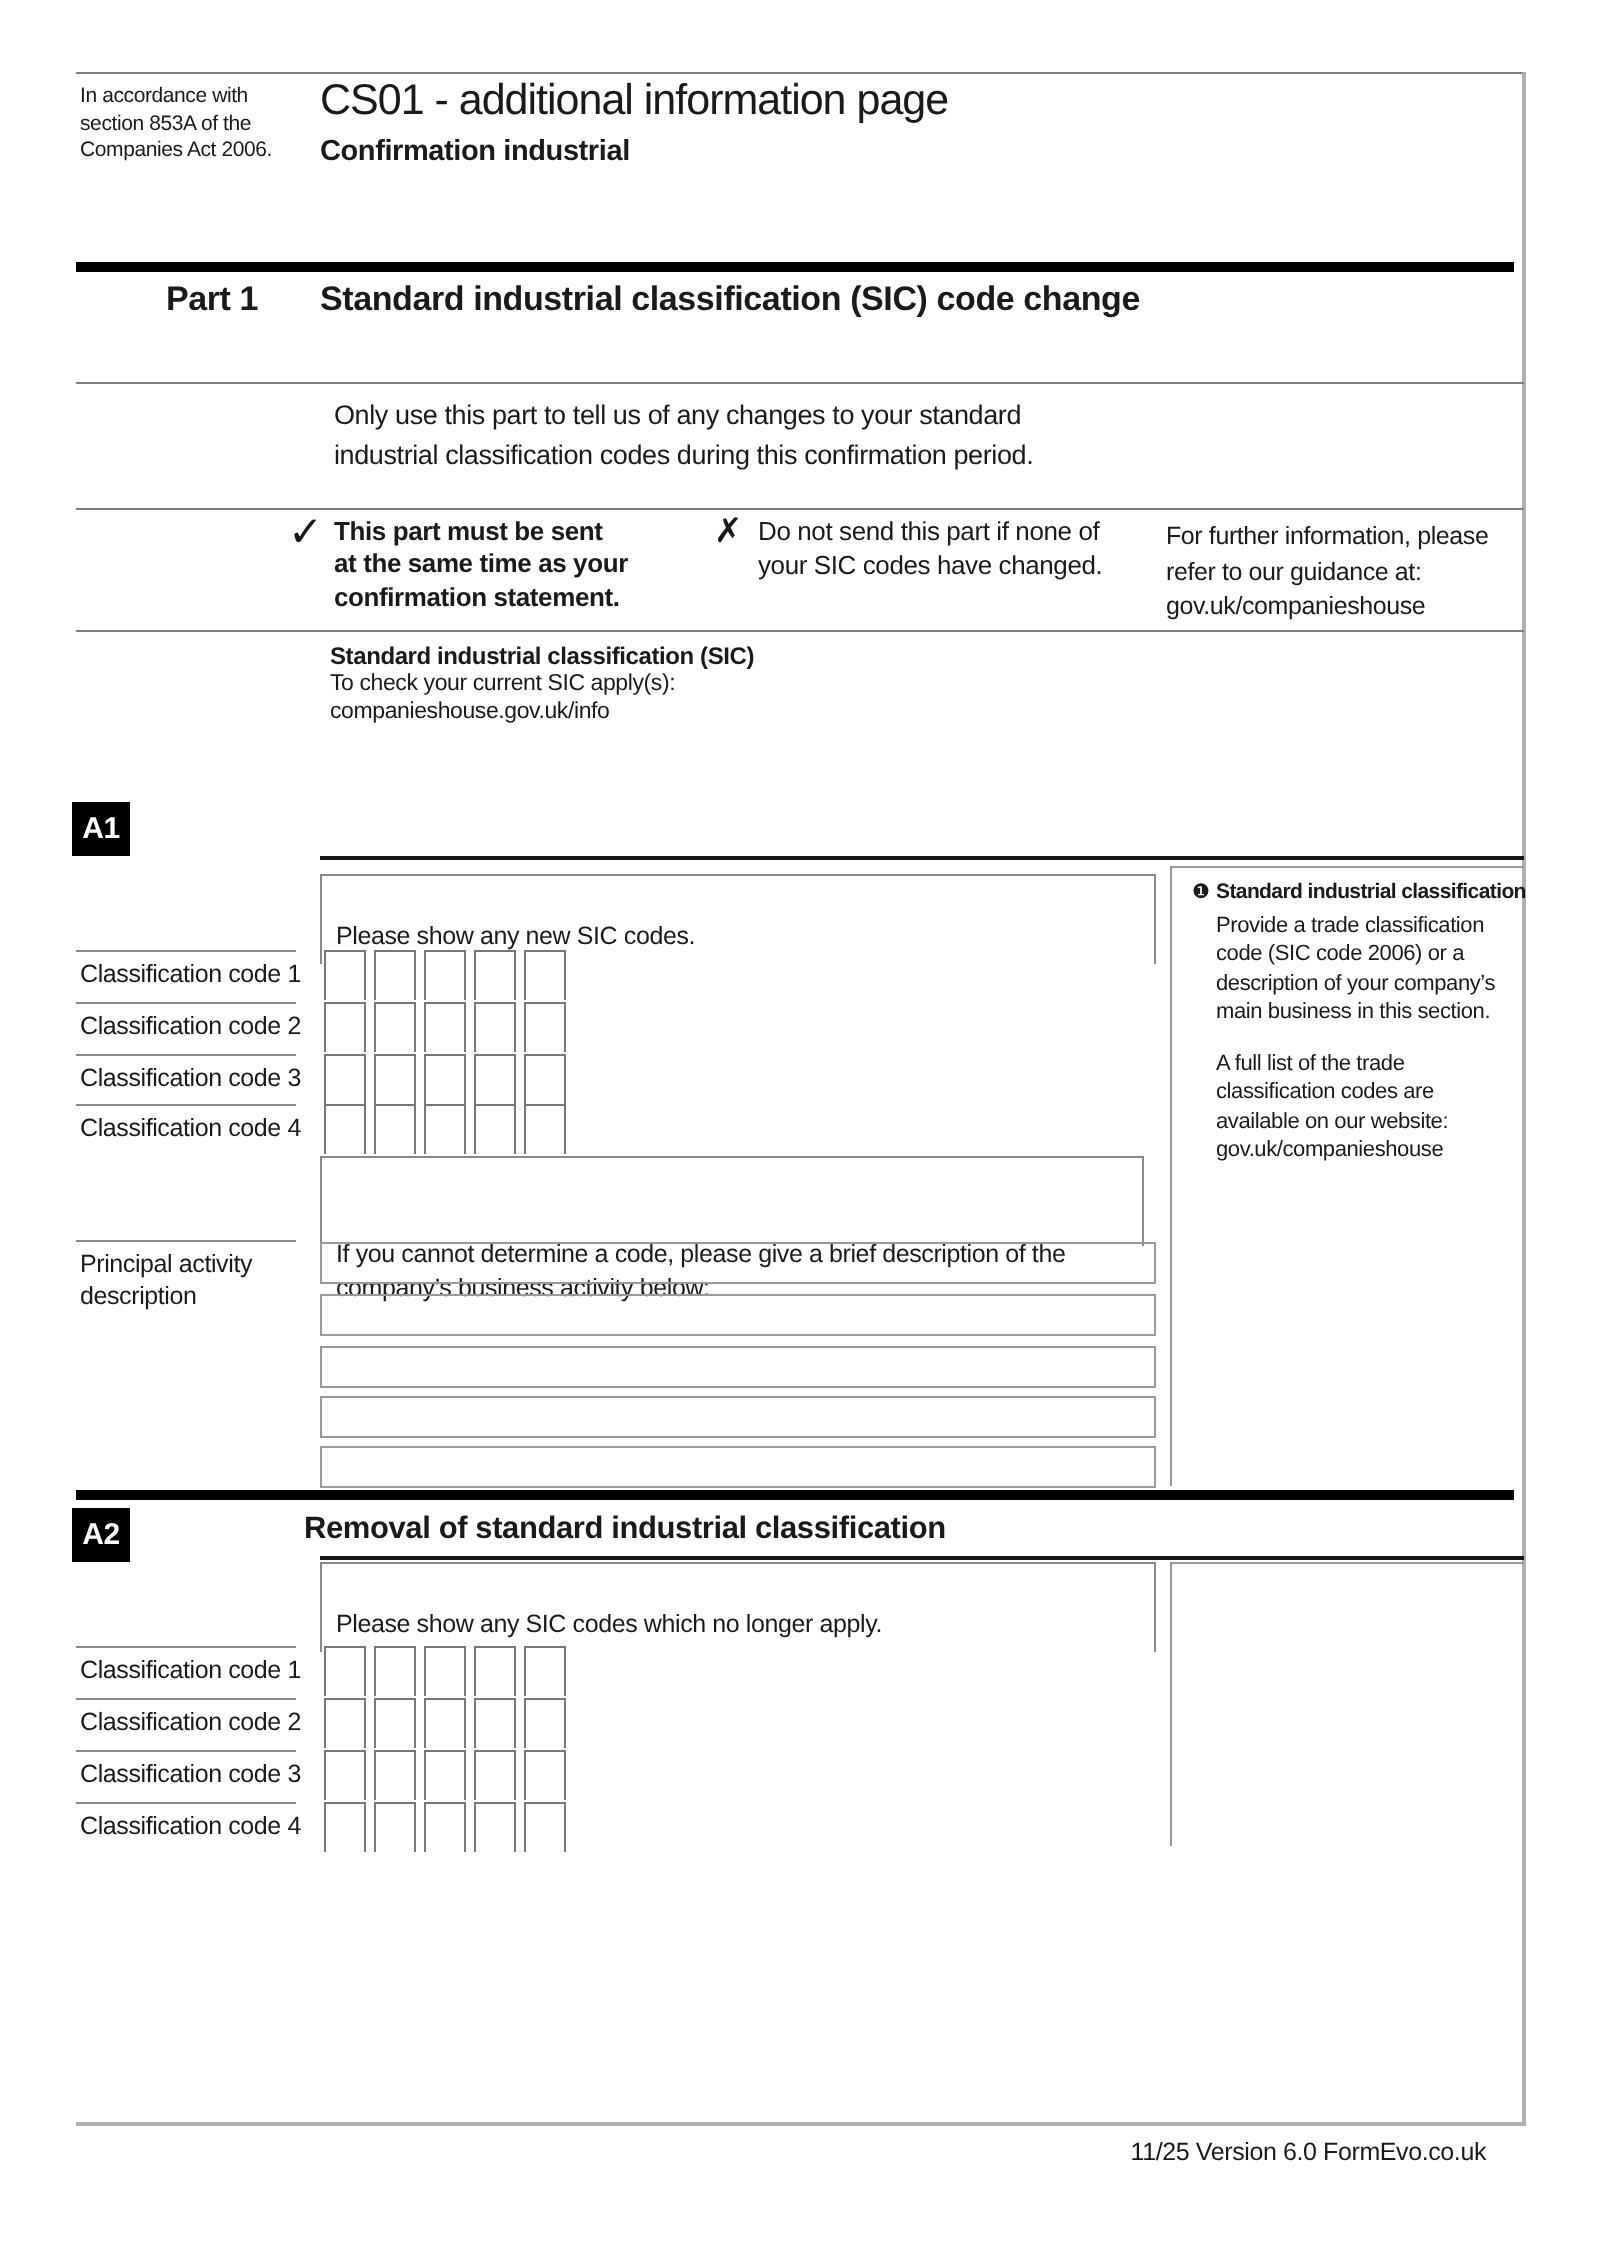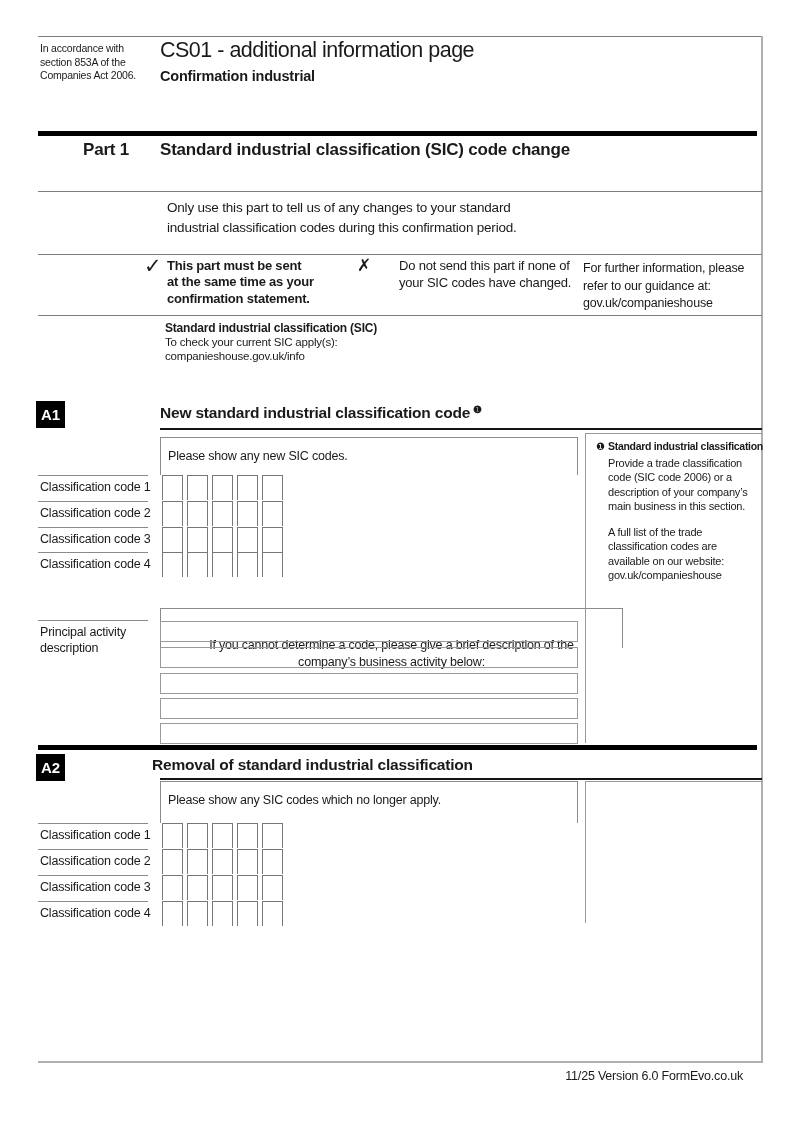--- a/index.html
+++ b/index.html
@@ -13,33 +13,33 @@
   .legal-note{left:40px;top:42px;width:122px;font-size:10.5px;line-height:1.3;}
   .doc-title{left:160px;top:38px;font-size:21.5px;font-weight:400;letter-spacing:-0.5px;}
   .doc-subtitle{left:160px;top:68px;font-size:14.5px;font-weight:bold;}
   
   .part-label{left:40px;top:140px;font-size:17px;font-weight:bold;margin-left:43px;}
   .part-heading{left:160px;top:140px;font-size:17px;font-weight:bold;}
   .intro{left:167px;top:198px;font-size:13.5px;line-height:1.5;}
   .check-icon{left:144px;top:254px;font-size:21px;}
   .check-text{left:167px;top:258px;font-size:13px;font-weight:bold;line-height:1.25;}
   .cross-icon{left:357px;top:255px;font-size:17px;}
-  .cross-text{left:399px;top:258px;font-size:13px;line-height:1.3;}
+  .cross-text{left:379px;top:258px;font-size:13px;line-height:1.3;}
   .guidance{left:583px;top:260px;font-size:12.5px;line-height:1.4;}
   .sic-bold{left:165px;top:321px;font-size:12px;font-weight:bold;}
   .sic-text{left:165px;top:335px;font-size:11.5px;line-height:1.25;}
   
   .badge{width:29px;height:27px;background:#000;color:#fff;font-size:15px;font-weight:bold;
          display:flex;align-items:center;justify-content:center;}
   .sec-heading{font-size:15.5px;font-weight:bold;}
   .sup{font-size:10px;position:relative;top:-5px;margin-left:3px;}
   .underline2{position:absolute;height:2px;background:#141414;}
   
   .open-box{position:absolute;border:1px solid #8a8a8a;border-bottom:none;box-sizing:border-box;
-            font-size:12.5px;padding:10px 7px;line-height:1.4;}
+            font-size:12.5px;padding:22px 7px;line-height:1.4;}
   .code-row{position:absolute;left:38px;width:724px;height:26px;}
   .row-line{position:absolute;left:0;top:0;width:110px;height:1px;background:#8a8a8a;}
   .row-label{position:absolute;left:2px;top:5px;font-size:12.5px;}
   .cells{position:absolute;left:124px;top:0;height:25px;display:flex;gap:4px;}
   .cell{width:21px;height:25px;border:1px solid #777;border-bottom:none;box-sizing:border-box;}
   .desc-line{position:absolute;left:160px;width:418px;height:21px;border:1px solid #9a9a9a;box-sizing:border-box;}
   .sidenote{position:absolute;left:585px;top:433px;width:177px;height:310px;
             border-left:1px solid #999;border-top:1px solid #999;box-sizing:border-box;
             padding:6px 4px 0 10px;font-size:11px;line-height:1.32;}
   .sidenote-title{position:relative;padding-left:12px;font-weight:bold;font-size:10.5px;
@@ -84,23 +84,20 @@
   <div class="abs guidance ml">For further information, please
 refer to our guidance at:
 gov.uk/companieshouse</div>
   <div class="hline" style="left:38px;top:315px;width:724px;"></div>
 
   <div class="abs sic-bold">Standard industrial classification (SIC)</div>
   <div class="abs sic-text ml">To check your current SIC apply(s):
 companieshouse.gov.uk/info</div>
 
   <div class="abs badge" style="left:36px;top:401px;">A1</div>
-  <div class="abs sec-heading" style="left:160px;top:404px;">
-    <span>New standard industrial classification code</span><span class="sup">❶</span>
-  </div>
   <div class="underline2" style="left:160px;top:428px;width:602px;"></div>
 
   <div class="open-box" style="left:160px;top:437px;width:418px;height:38px;">
     <span>Please show any new SIC codes.</span>
   </div>
 
   <div class="code-row" style="top:475px;">
     <div class="row-line"></div>
     <div class="row-label">Classification code 1</div>
     <div class="cells">
@@ -138,21 +135,21 @@
     <div class="row-label">Classification code 4</div>
     <div class="cells">
         <div class="cell"></div>
         <div class="cell"></div>
         <div class="cell"></div>
         <div class="cell"></div>
         <div class="cell"></div>
       </div>
   </div>
 
-  <div class="open-box ml" style="left:160px;top:608px;width:463px;height:40px;text-align:center;">
+  <div class="open-box ml" style="left:160px;top:578px;width:412px;height:40px;">
     <span class="ml">If you cannot determine a code, please give a brief description of the
 company’s business activity below:</span>
   </div>
 
   <div class="row-line abs" style="left:38px;top:620px;"></div>
   <div class="abs ml" style="left:40px;top:624px;font-size:12.5px;line-height:1.3;">Principal activity
 description</div>
 
   <div class="desc-line" style="top:621px;"></div>
   <div class="desc-line" style="top:647px;"></div>

